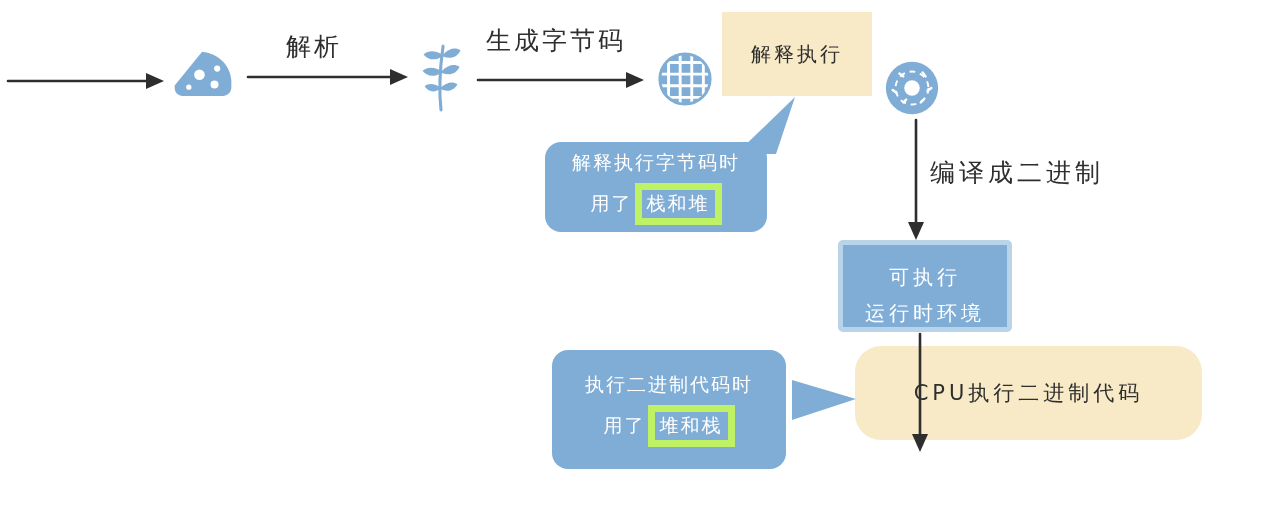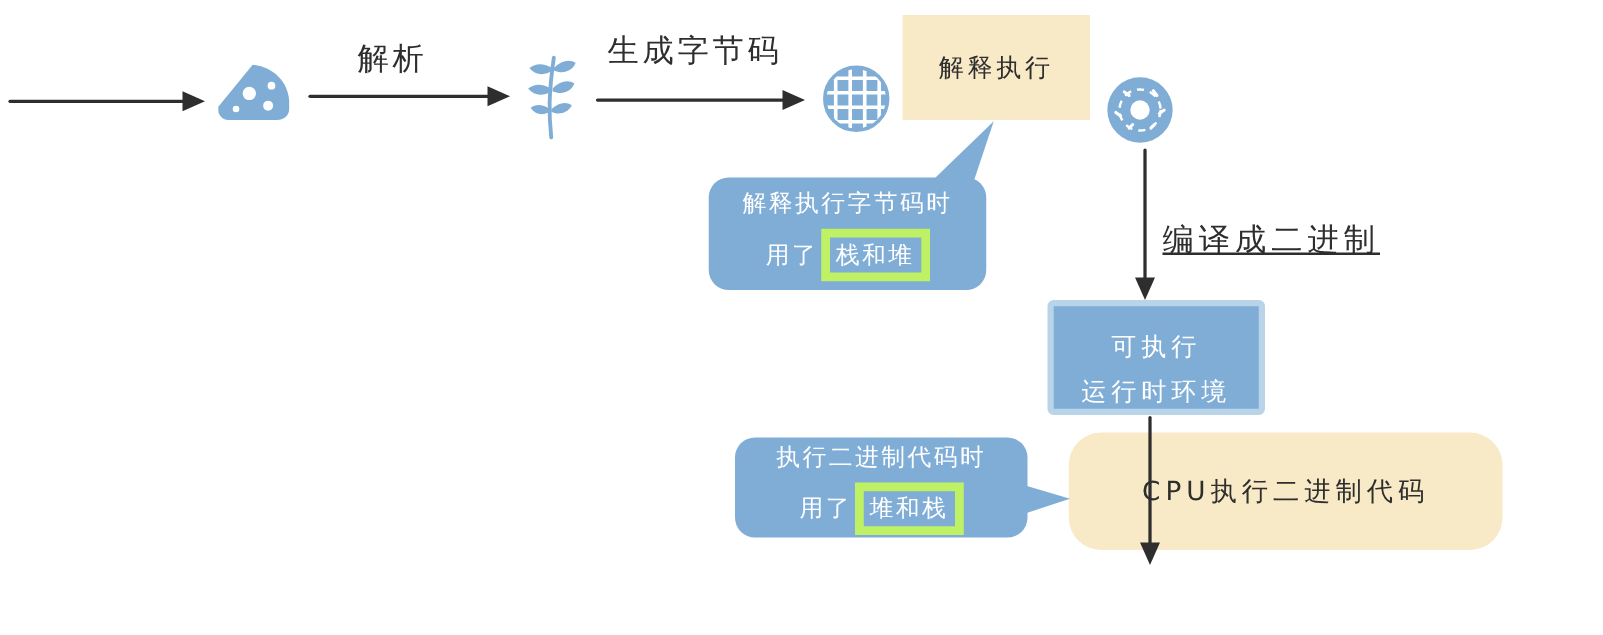--- a/index.html
+++ b/index.html
@@ -130,38 +130,38 @@
         <line x1="18" y1="16" x2="22" y2="19"></line>
         <line x1="42" y1="15" x2="45" y2="19"></line>
         <line x1="47" y1="34" x2="51" y2="31"></line>
         <line x1="15" y1="36" x2="11" y2="33"></line>
         <line x1="22" y1="46" x2="25" y2="43"></line>
         <line x1="40" y1="46" x2="43" y2="43"></line>
       </g>
     </svg>
   </div>
 
-  <div class="abs hand" style="left:930px; top:175px; letter-spacing:4px;text-decoration:underline;">编译成二进制</div>
+  <div class="abs hand" style="left:930px; top:156px; letter-spacing:4px;">编译成二进制</div>
 
   <div class="abs blue-box" style="left:838px; top:240px; width:174px; height:92px;">
     <span class="line">可执行</span>
     <span class="line">运行时环境</span>
   </div>
 
   <div class="abs cream flexc" style="left:855px; top:346px; width:347px; height:94px;border-radius:26px;">
     <span class="box-label cpu-label">CPU执行二进制代码</span>
   </div>
 
-  <div class="abs bubble" style="left:567px; top:142px; width:222px; height:90px;">
+  <div class="abs bubble" style="left:545px; top:142px; width:222px; height:90px;">
     <div class="line">解释执行字节码时</div>
     <div class="line">
       <span>用了</span><span class="red-outline">栈和堆</span>
     </div>
   </div>
 
-  <div class="abs bubble" style="left:588px; top:350px; width:234px; height:80px;">
+  <div class="abs bubble" style="left:552px; top:350px; width:234px; height:119px;">
     <div class="line">执行二进制代码时</div>
     <div class="line">
       <span>用了</span><span class="red-outline">堆和栈</span>
     </div>
   </div>
 
 </div>
 
 </body></html>

